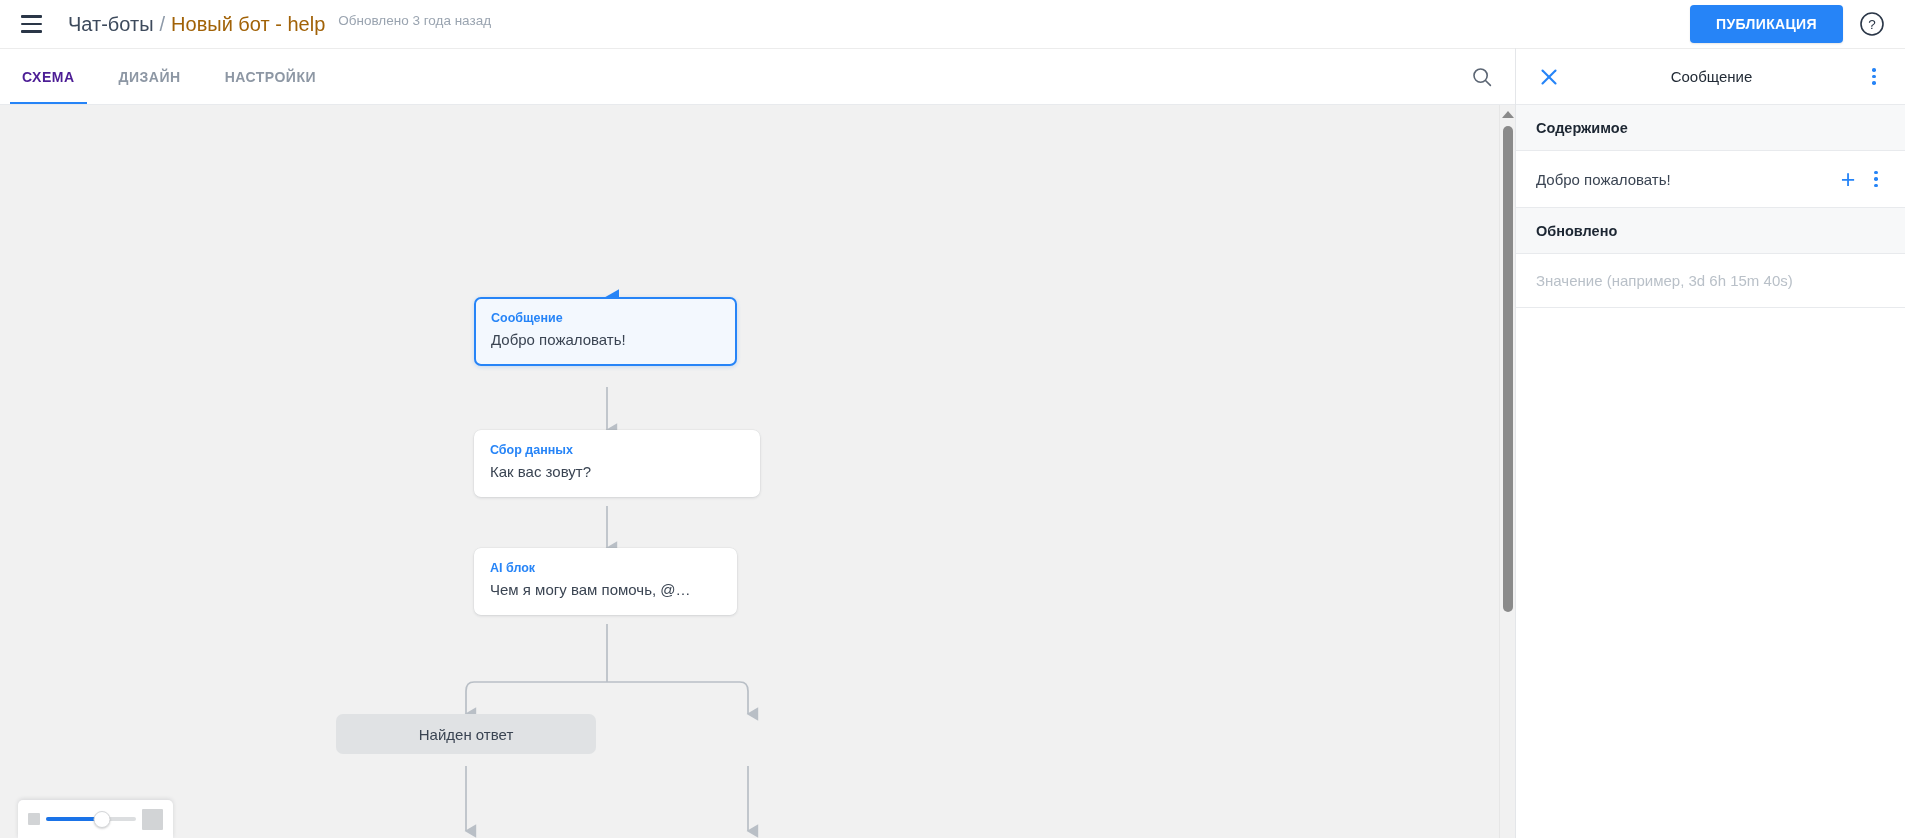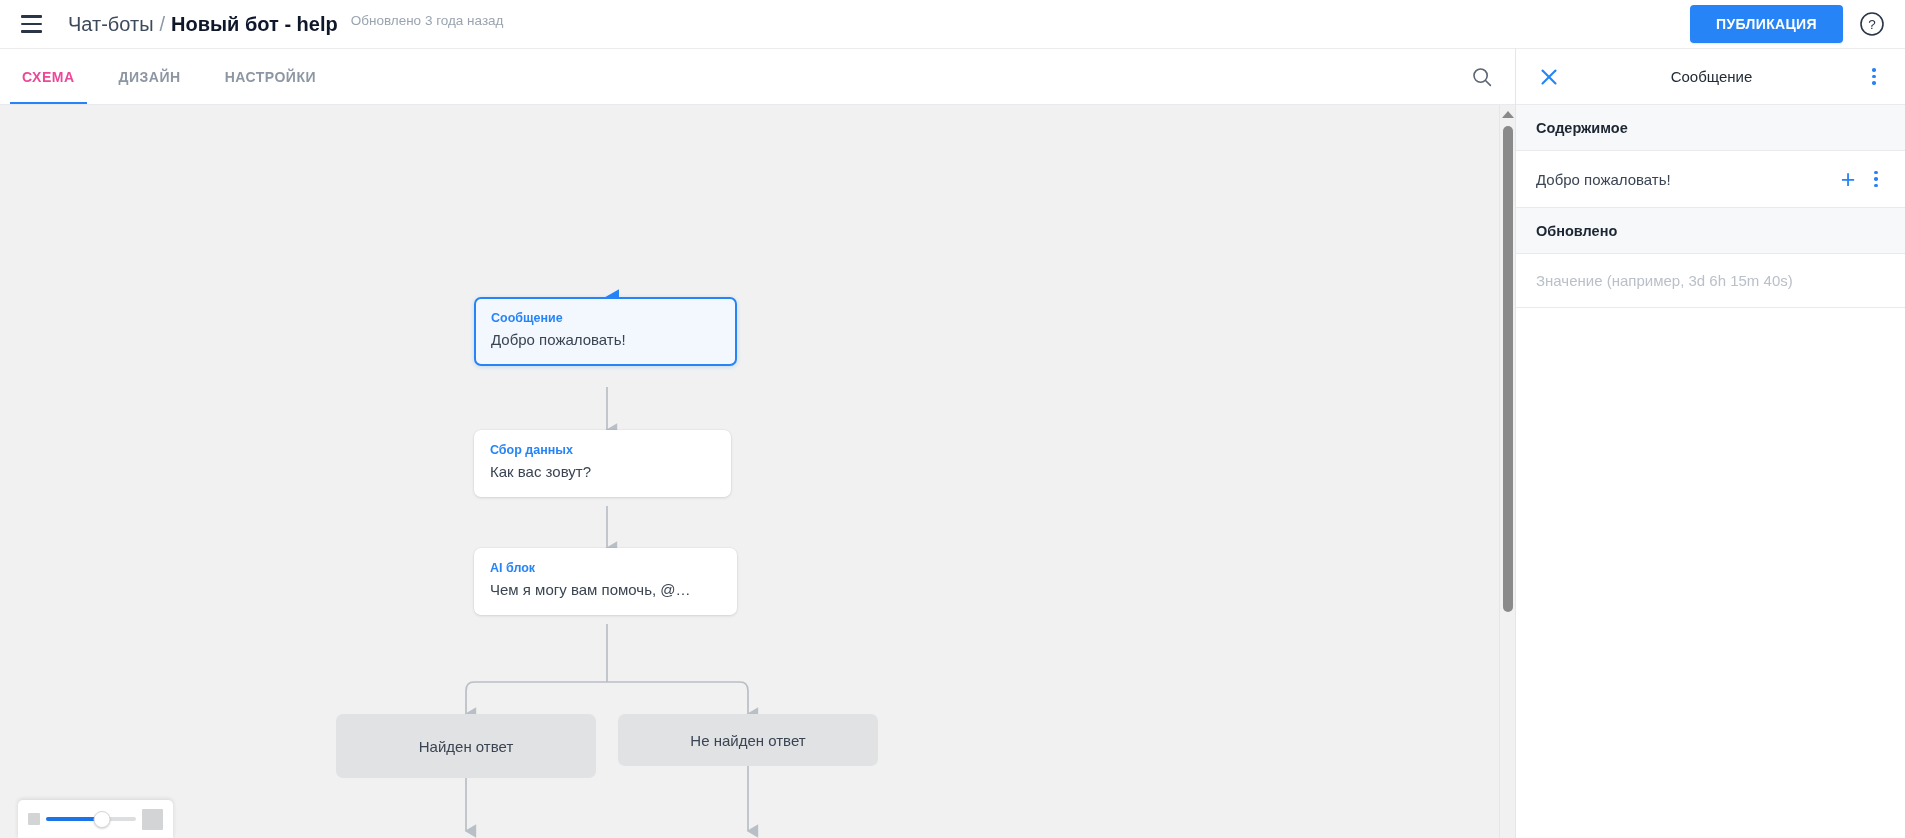--- a/index.html
+++ b/index.html
@@ -19,21 +19,21 @@
     padding: 0 18px 0 14px;
     position: relative; z-index: 20;
   }
   .hamburger { width: 34px; height: 34px; display: flex; flex-direction: column;
     justify-content: center; align-items: center; gap: 5px; cursor: pointer; }
   .hamburger span { display: block; width: 21px; height: 2.5px; background: #2a3647; border-radius: 1px; }
 
   .breadcrumb { display: flex; align-items: flex-start; margin-left: 20px; white-space: nowrap; }
   .bc-root { font-size: 20px; color: #3d4a5c; font-weight: 400; }
   .bc-sep { font-size: 20px; color: #8d99a8; margin: 0 6px; }
-  .bc-current { font-size: 20px; color: #0f172a; font-weight: 700; }
+  .bc-current { font-size: 20px; color: #a16207; font-weight: 400; }
   .bc-updated { font-size: 13.5px; color: #9aa4b0; margin-left: 13px; font-weight: 400; }
 
   .topbar-right { margin-left: auto; display: flex; align-items: center; gap: 14px; }
   .publish-btn {
     background: #2684f7; color: #ffffff;
     border: none; border-radius: 4px;
     font-size: 14px; font-weight: 700; letter-spacing: .35px;
     padding: 10px 20px; height: 38px; min-width: 153px;
     cursor: pointer; font-family: inherit;
     box-shadow: 0 1px 2px rgba(0,0,0,.10);
@@ -50,21 +50,21 @@
     height: 57px; min-height: 57px; display: flex; align-items: stretch;
     background: #fff; border-top: 1px solid #ececec; border-bottom: 1px solid #e8eaed;
     position: relative; z-index: 10;
   }
   .tab {
     display: flex; align-items: center; padding: 0 22px;
     font-size: 14px; font-weight: 700; letter-spacing: .5px;
     color: #8d97a4; cursor: pointer; position: relative;
     font-family: inherit; background: none; border: none;
   }
-  .tab.active { color: #ec4899; }
+  .tab.active { color: #4c1d95; }
   .tab.active::after {
     content: ""; position: absolute; left: 10px; right: 10px; bottom: 0;
     height: 2.5px; background: #2684f7;
   }
   .tab-search { margin-left: auto; display: flex; align-items: center; padding: 0 22px; cursor: pointer; }
 
   
   .canvas {
     flex: 1; position: relative; background: #f1f1f1; overflow: hidden;
   }
@@ -236,37 +236,34 @@
 
           <line x1="466" y1="661" x2="466" y2="726" stroke="#b9bfc6" stroke-width="1.7" marker-end="url(#arrGray)"></line>
           <line x1="748" y1="661" x2="748" y2="726" stroke="#b9bfc6" stroke-width="1.7" marker-end="url(#arrGray)"></line>
         </svg>
 
         <div class="node selected" style="left:474px; top:192px; width:263px;">
           <div class="node-type">Сообщение</div>
           <div class="node-text">Добро пожаловать!</div>
         </div>
 
-        <div class="node" style="left:474px; top:325px; width:257px;">
+        <div class="node" style="left:474px; top:325px; width:286px;">
           <div class="node-type">Сбор данных</div>
           <div class="node-text">Как вас зовут?</div>
         </div>
 
         <div class="node" style="left:474px; top:443px; width:263px;">
           <div class="node-type">AI блок</div>
           <div class="node-text">Чем я могу вам помочь, @…</div>
         </div>
 
-        <div class="branch-node" style="left:336px; top:609px; width:260px; height:64px;align-items:center;">
+        <div class="branch-node" style="left:336px; top:609px; width:260px; height:40px;align-items:center;">
           <span>Найден ответ</span>
         </div>
 
-        <div class="branch-node" style="left:618px; top:609px; width:260px; height:52px;">
-          <span>Не найден ответ</span>
-        </div>
 
         <div class="canvas-scroll">
           <div class="arrow-up"></div>
           <div class="thumb"></div>
         </div>
 
         <div class="zoom-card">
           <div class="zoom-sq-sm"></div>
           <div class="zoom-track">
             <div class="rail"></div>

